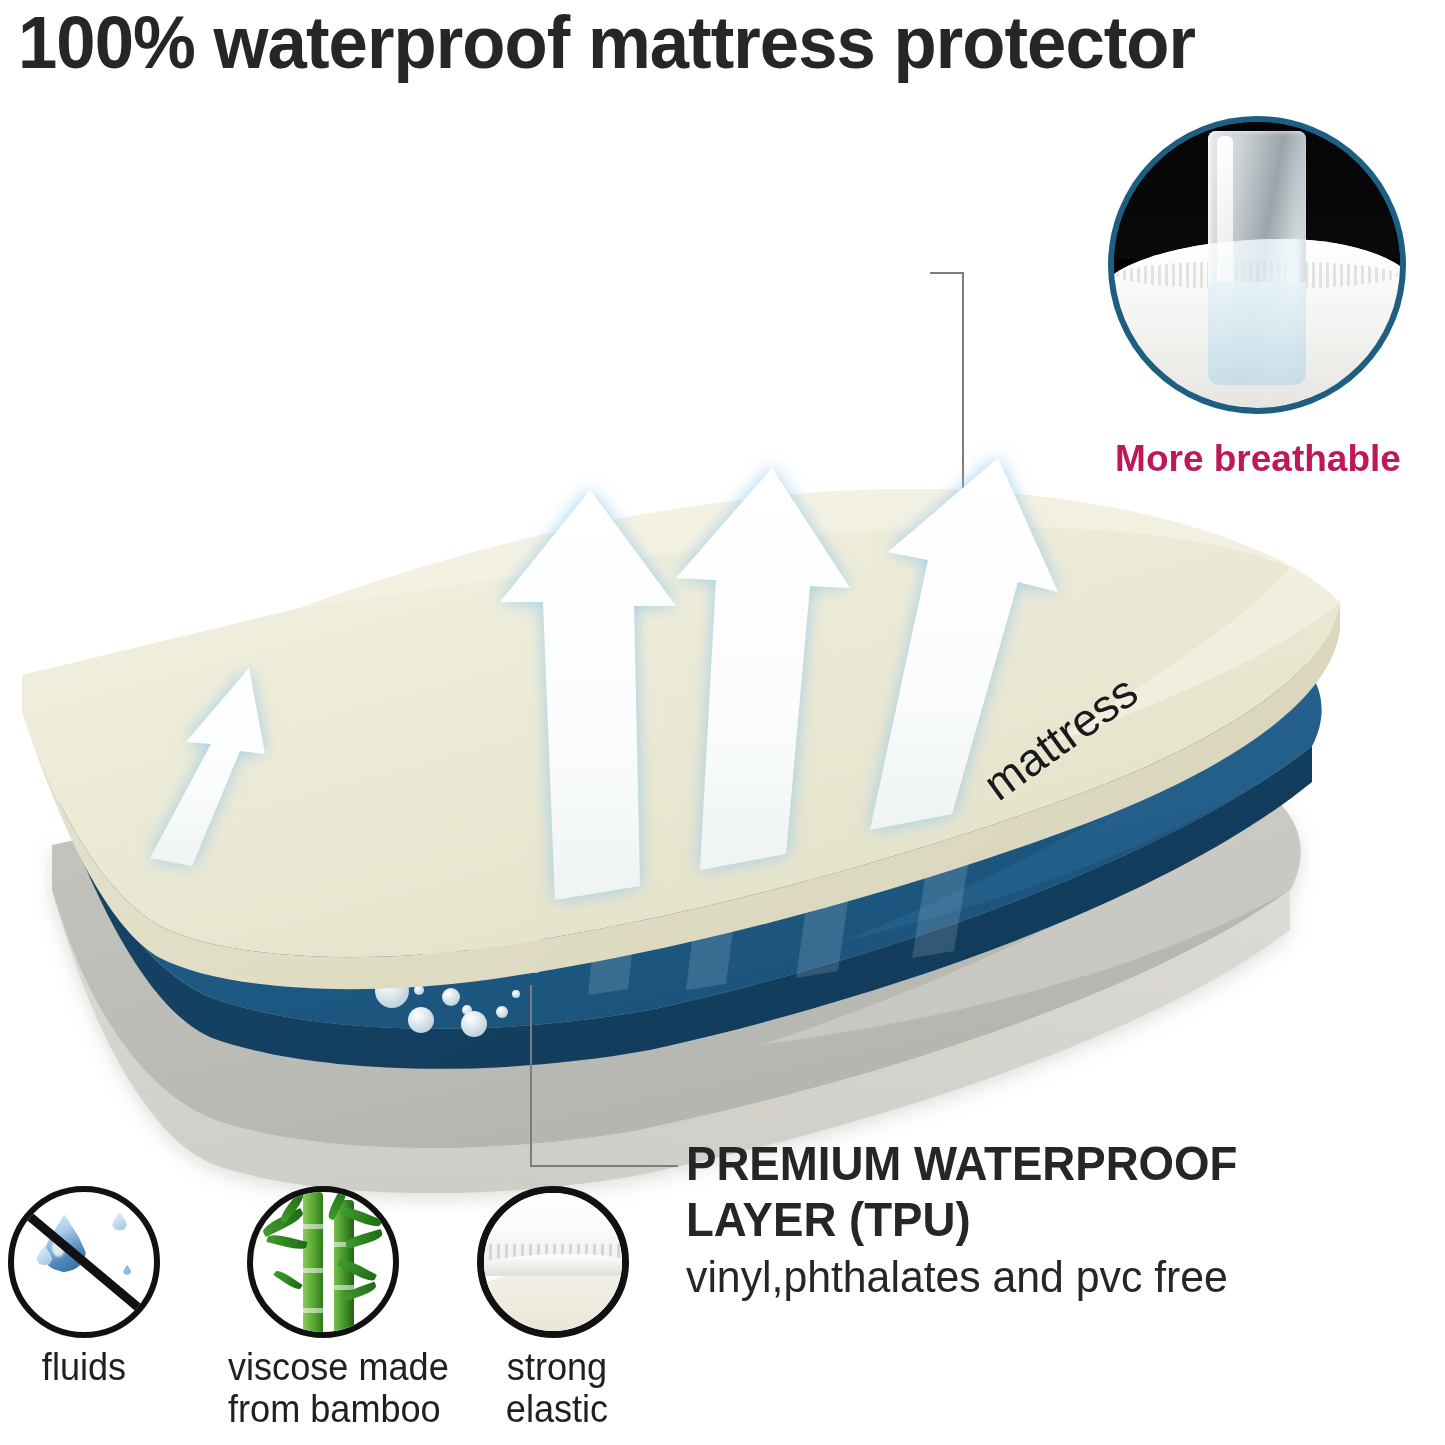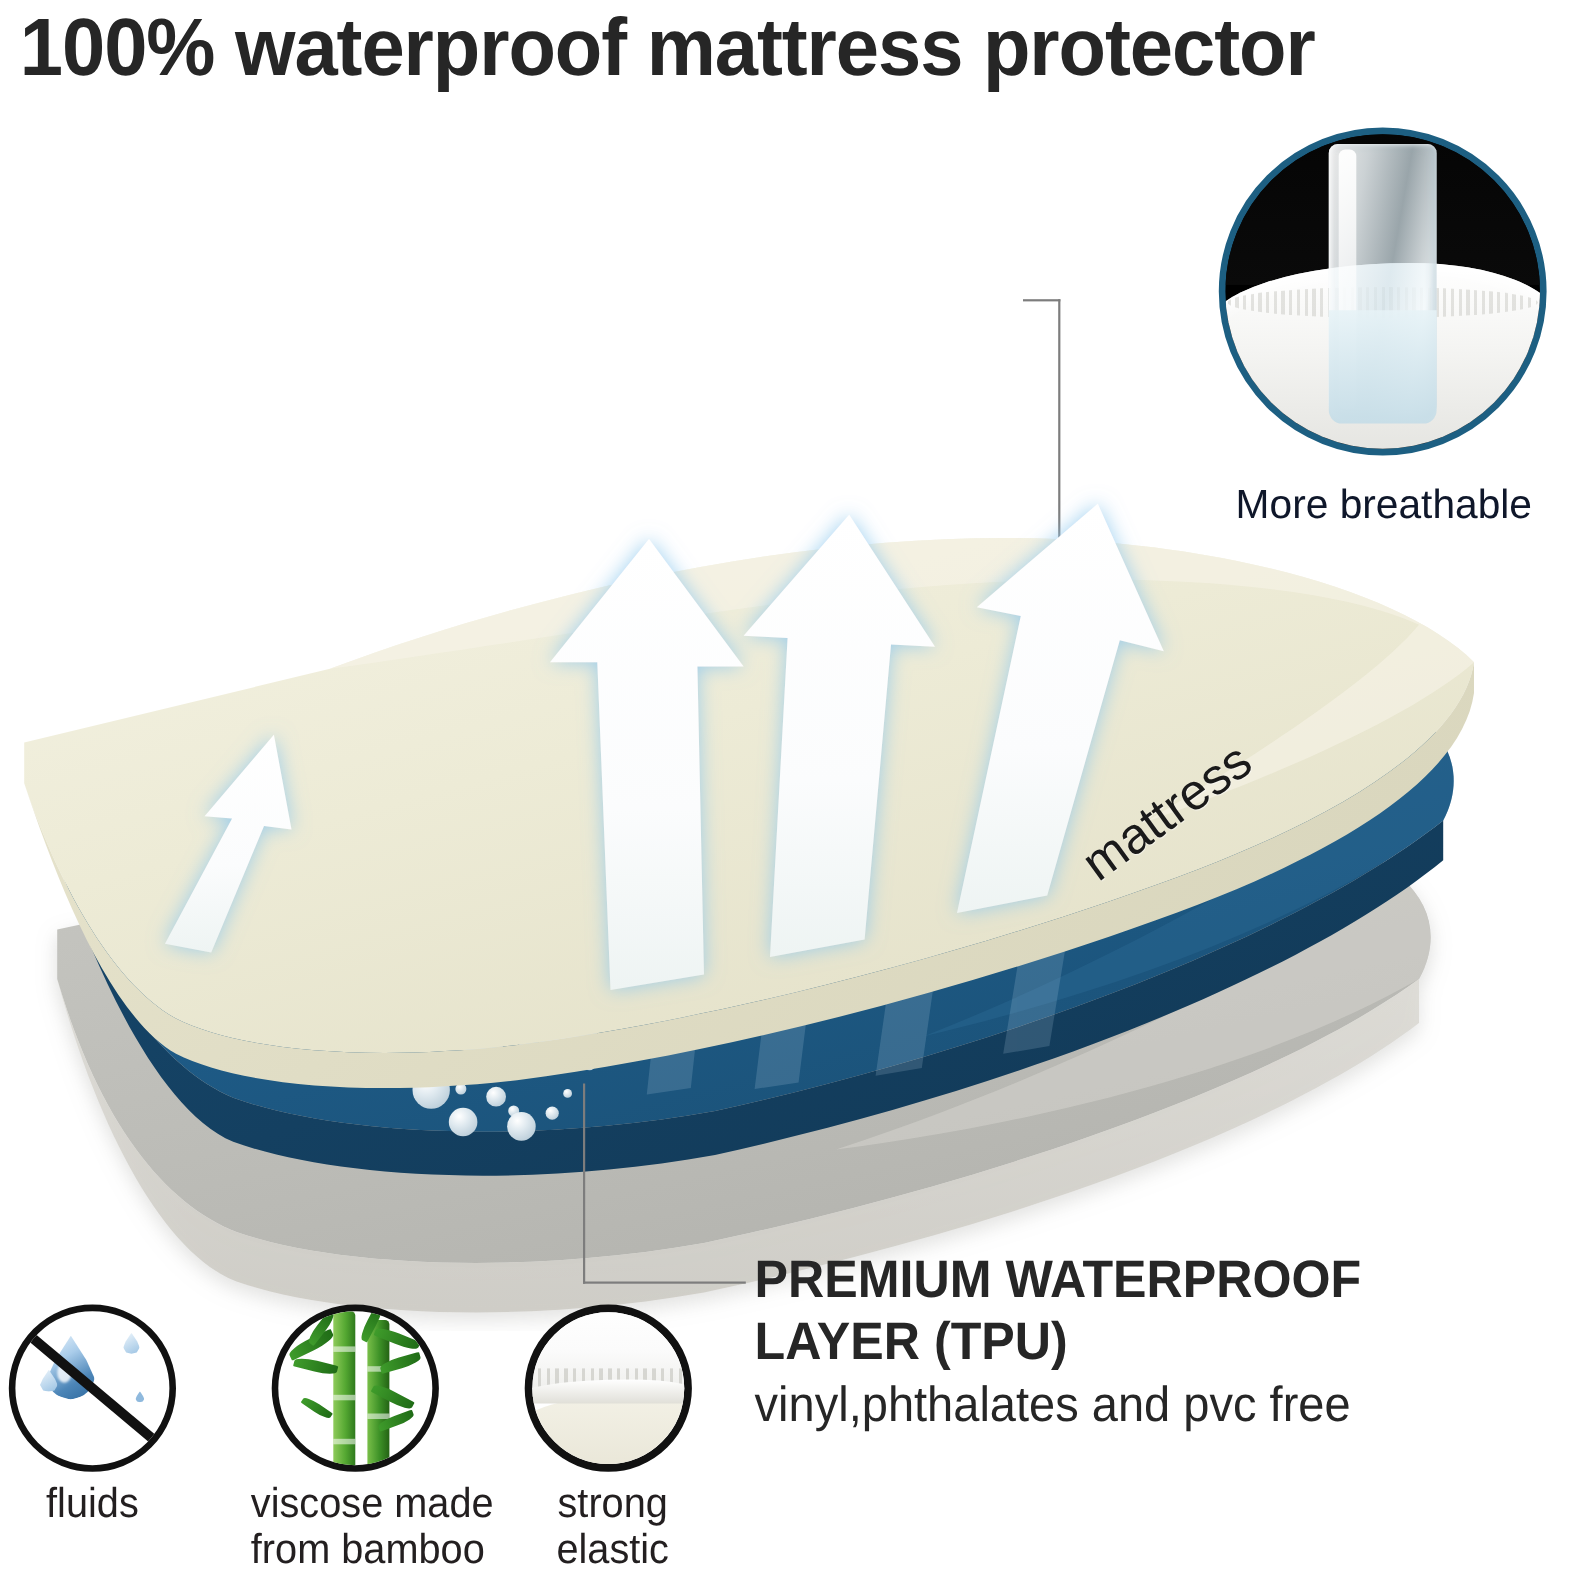--- a/index.html
+++ b/index.html
@@ -124,24 +124,24 @@
     position: absolute; left: 33%; top: 56%; width: 34%; height: 36%;
     background: linear-gradient(rgba(231,243,247,.85), rgba(198,221,231,.95));
     border-radius: 0 0 12px 12px;
   }
   #breathable-photo-label {
     position: absolute;
     left: 1108px;
     top: 437px;
     width: 300px;
     text-align: center;
-    font-weight: 400;
+    font-weight: 700;
     font-size: 37px;
     line-height: 44px;
-    color: #0f172a;
+    color: #be185d;
   }
 
   
   #layers {
     position: absolute;
     left: 0px;
     top: 330px;
     width: 1445px;
     height: 880px;
   }

